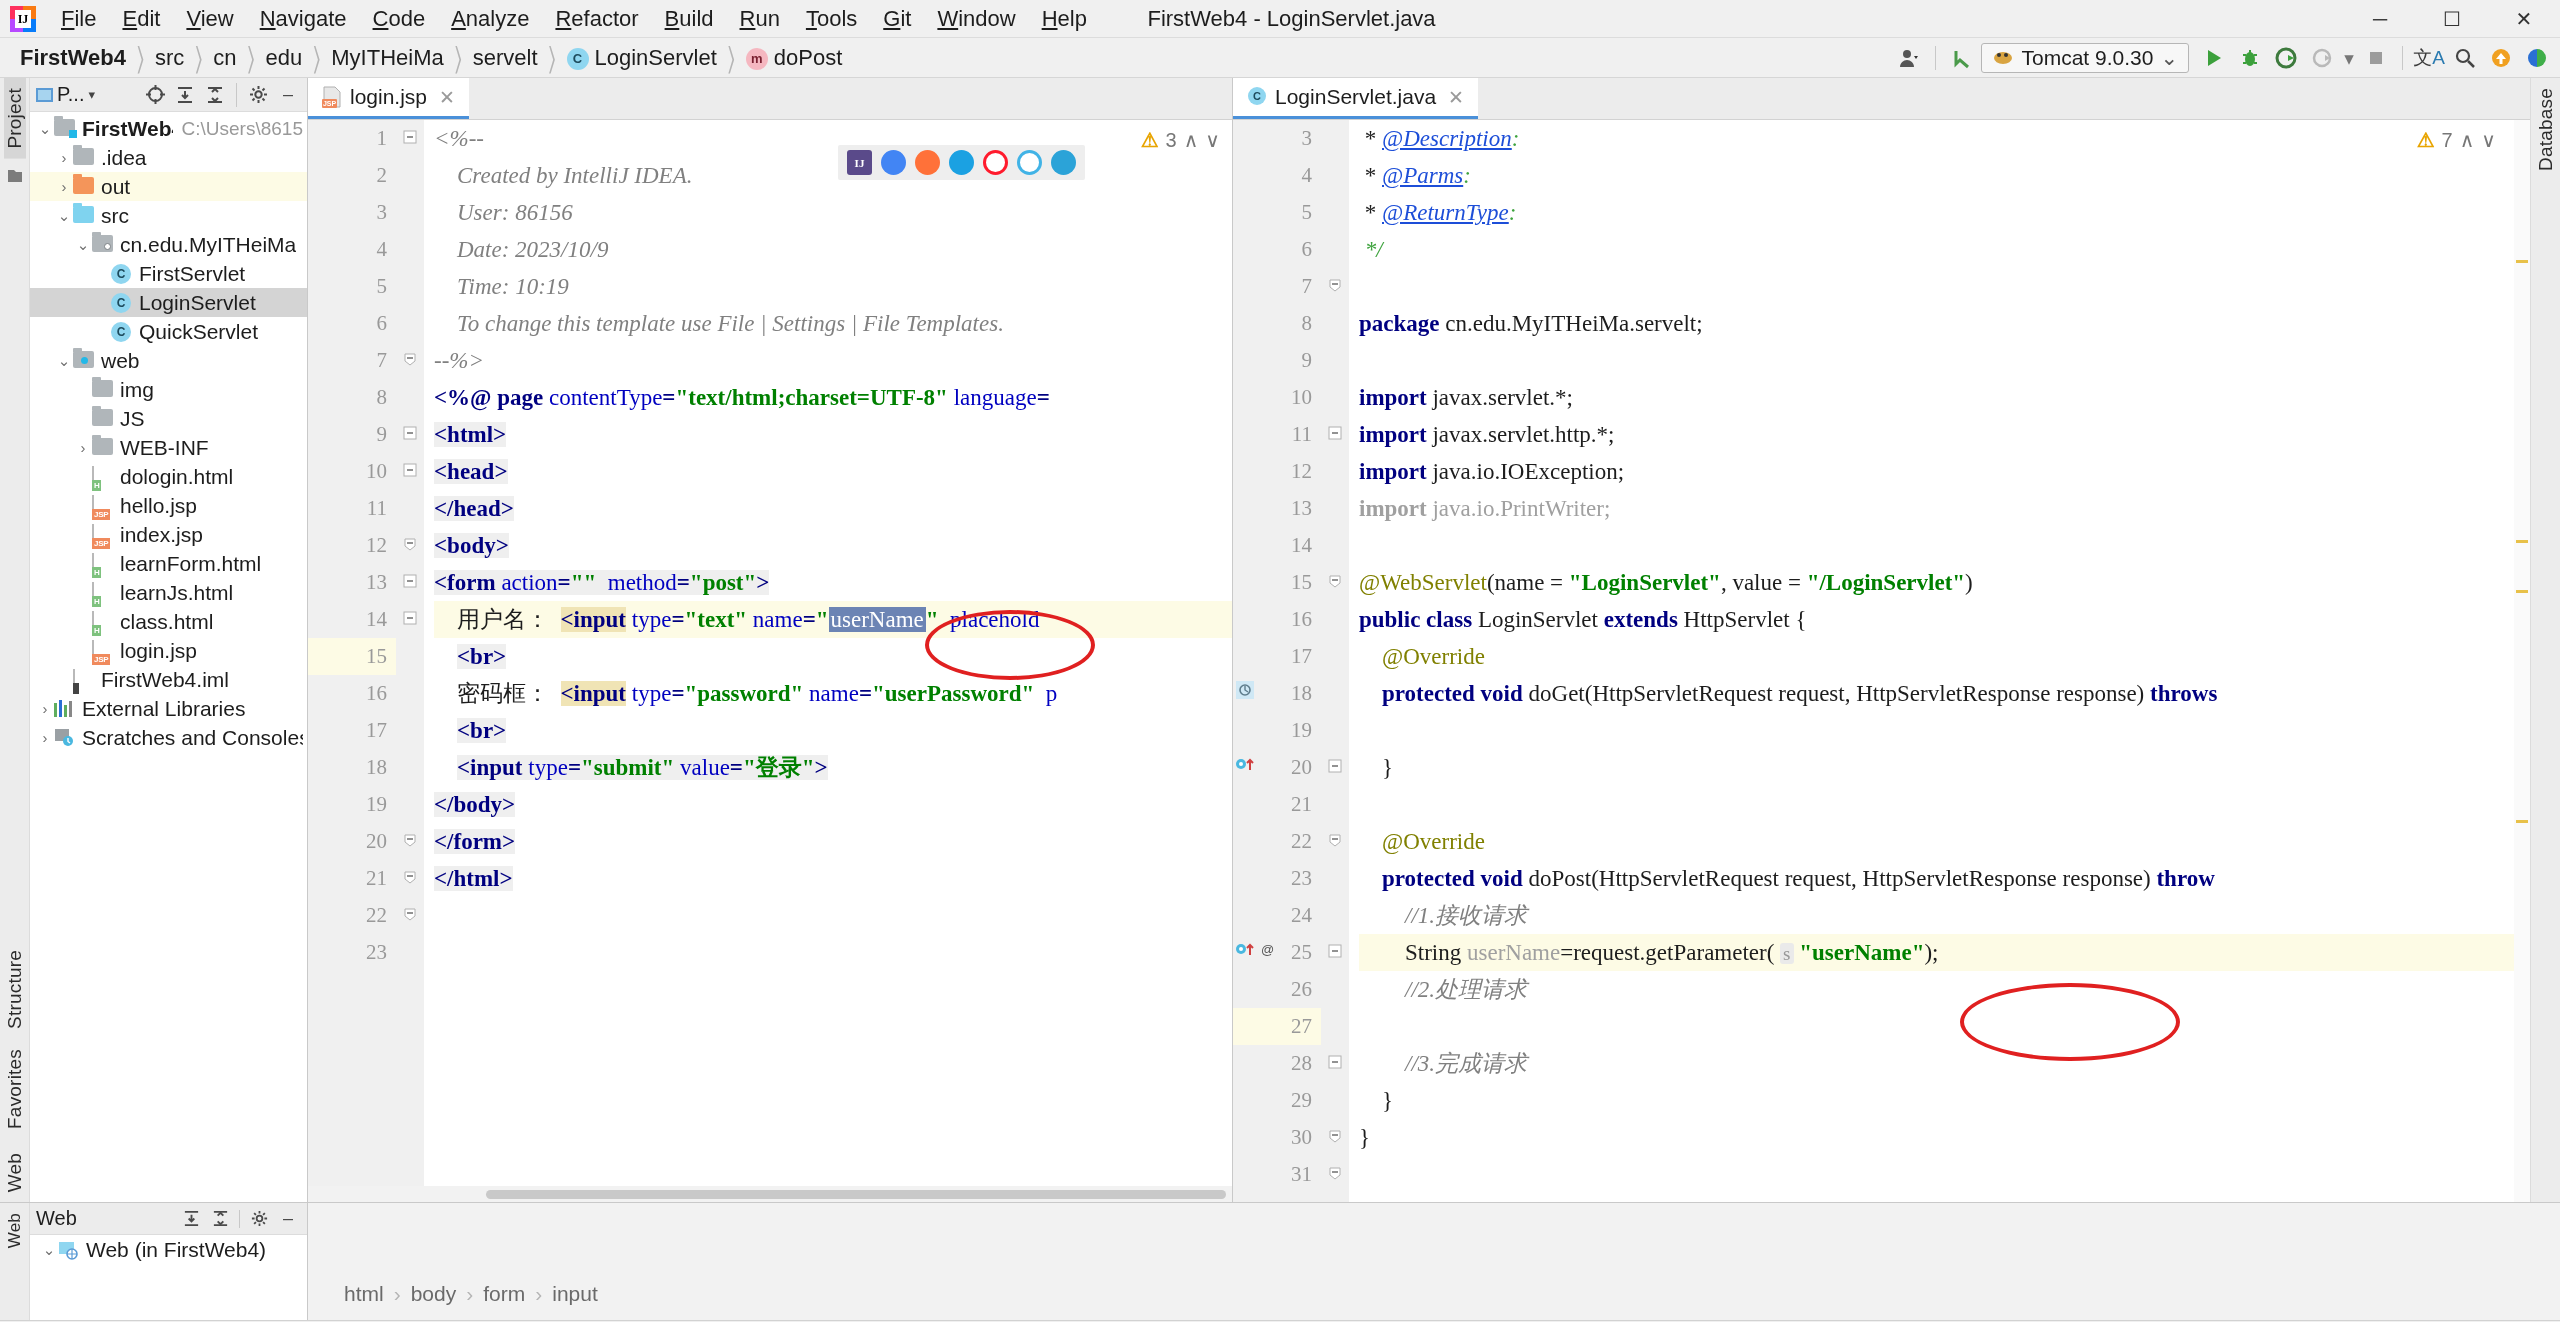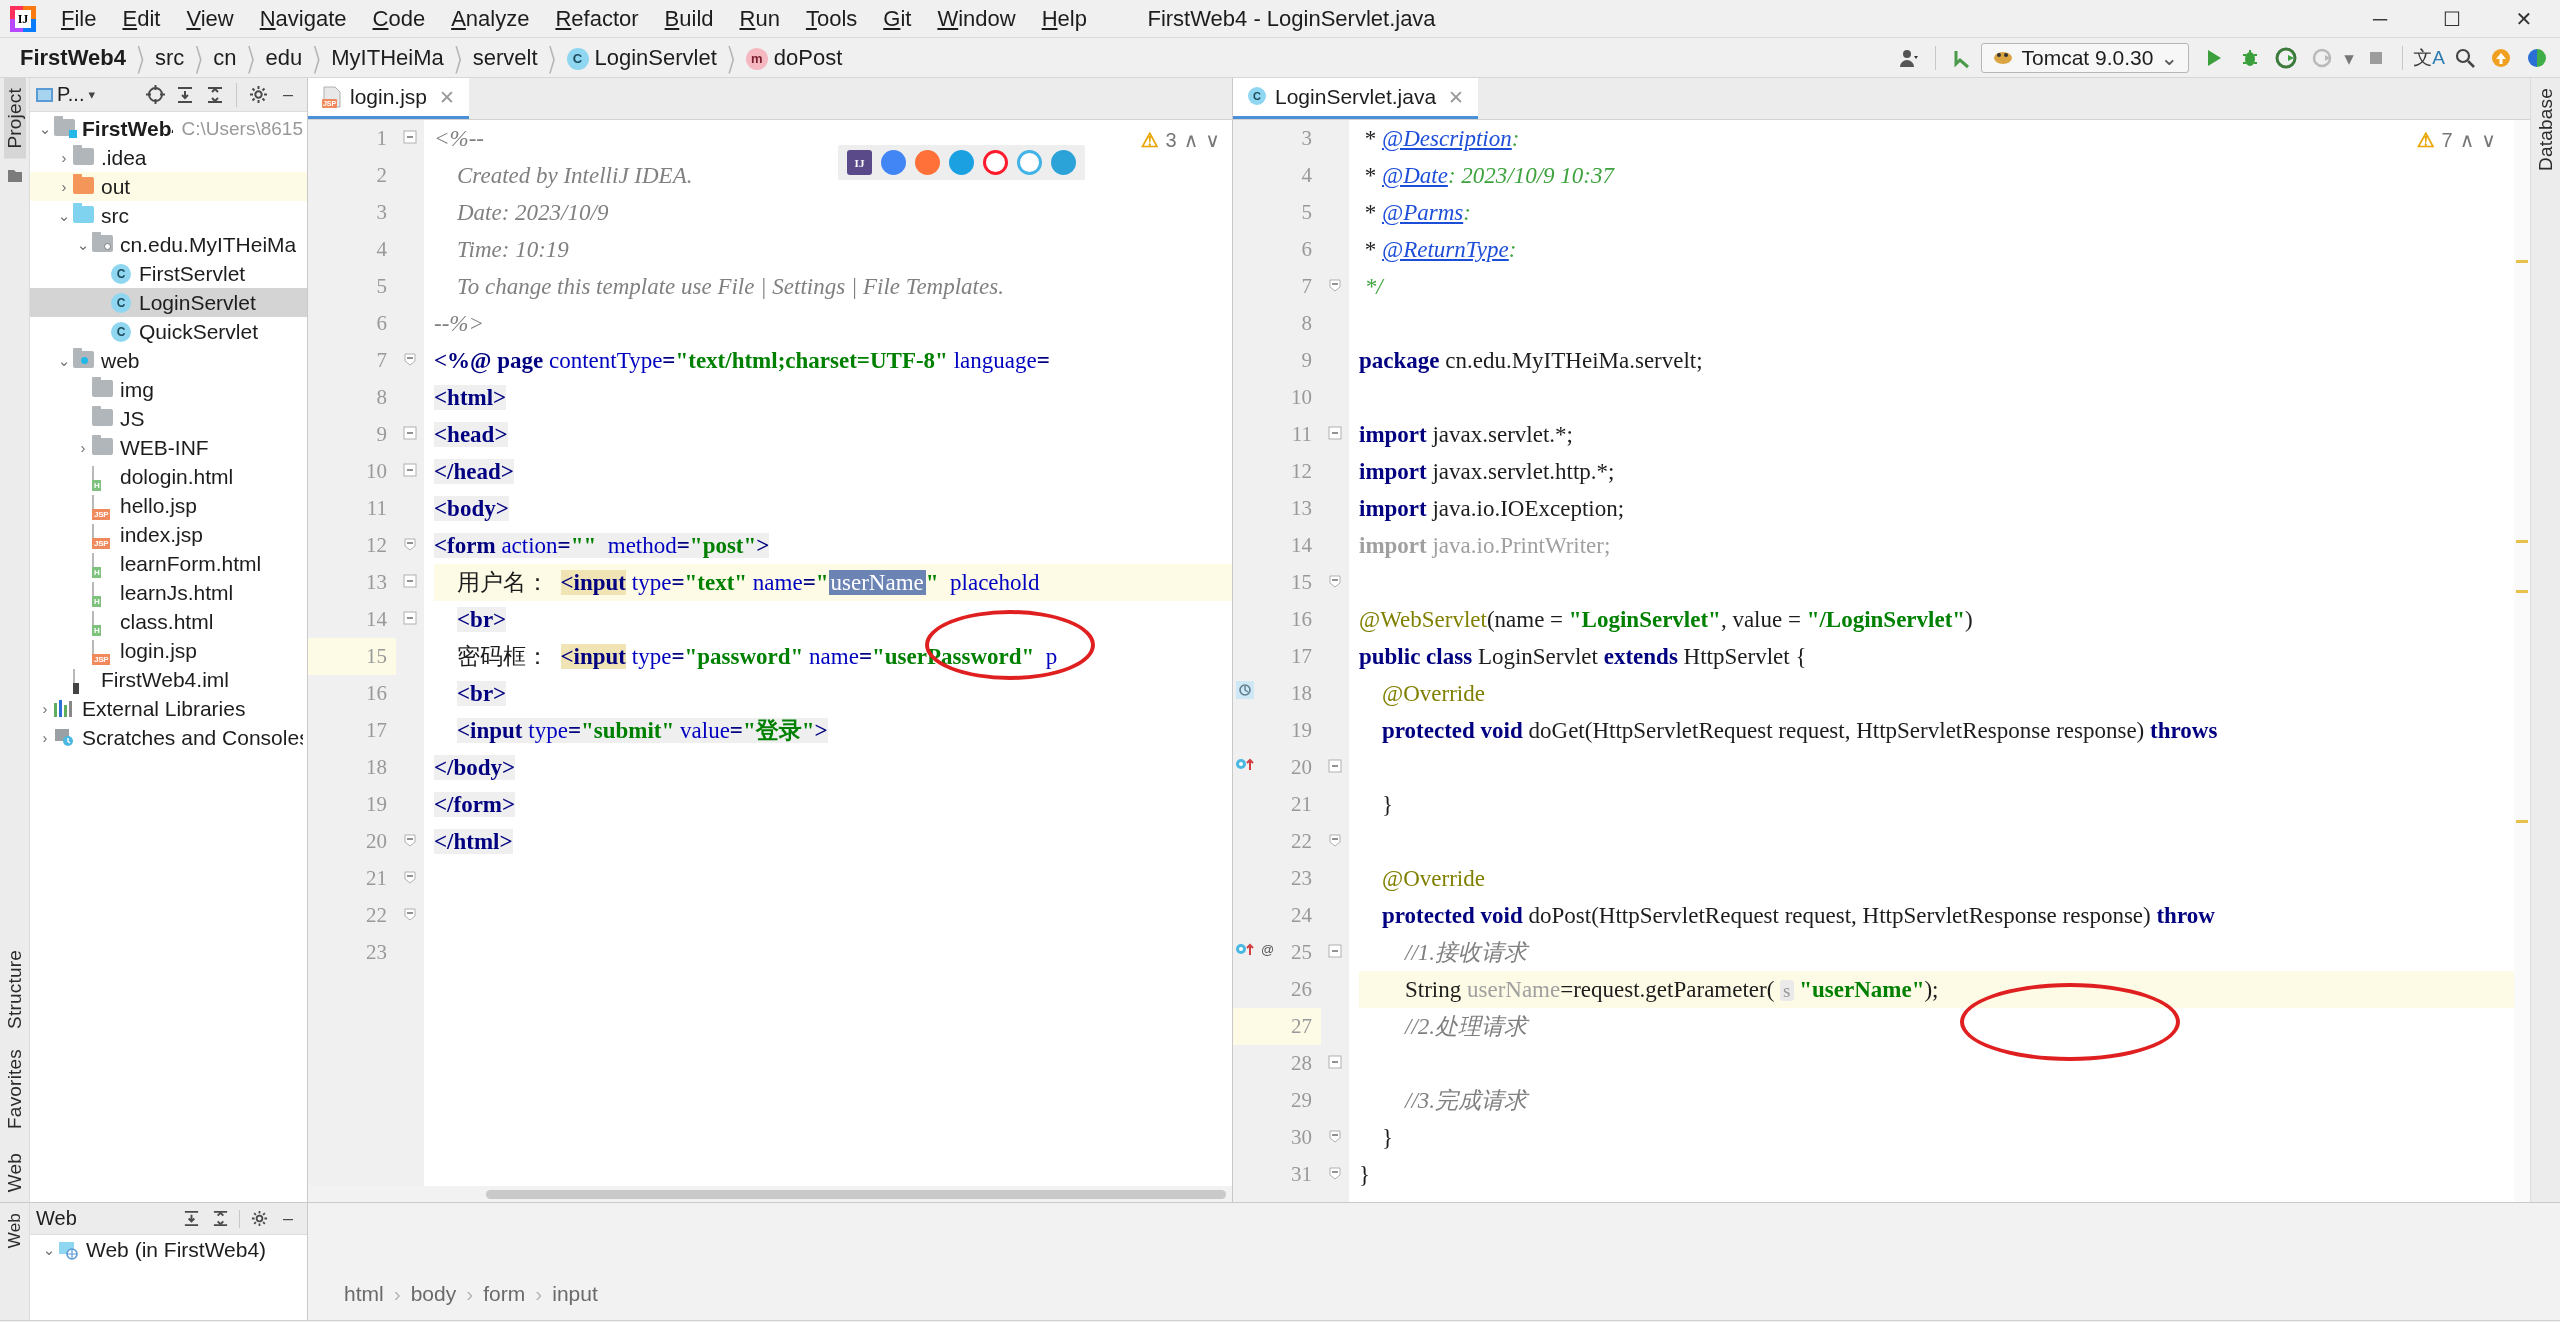--- a/index.html
+++ b/index.html
@@ -608,20 +608,21 @@
               </svg></div>
             <div style="height: 37px; line-height: 37px; text-align: center;"><svg width="16" height="16" viewBox="0 0 16 16">
                 <path d="M3 3 h10 v7 l-5 4 l-5 -4 Z" fill="#fff" stroke="#b0b0b0"></path>
                 <path d="M5 7 h6" stroke="#777" stroke-width="1.6"></path>
               </svg></div>
             <div style="height: 37px; line-height: 37px; text-align: center;"></div>
           </div>
         <div class="codelines">
             <div class="cl"><span class="cm">&lt;%--</span></div>
             <div class="cl"><span class="cm">    Created by IntelliJ IDEA.</span></div>
+            <div class="cl"><span class="cm">    User: 86156</span></div>
             <div class="cl"><span class="cm">    Date: 2023/10/9</span></div>
             <div class="cl"><span class="cm">    Time: 10:19</span></div>
             <div class="cl"><span class="cm">    To change this template use File | Settings | File Templates.</span></div>
             <div class="cl"><span class="cm">--%&gt;</span></div>
             <div class="cl"><span class="tg">&lt;%@ page</span> <span class="at">contentType</span><span class="tg">=</span><span class="s">"text/html;charset=UTF-8"</span> <span class="at">language</span><span class="tg">=</span></div>
             <div class="cl"><span class="tagbg"><span class="tg">&lt;html&gt;</span></span></div>
             <div class="cl"><span class="tagbg"><span class="tg">&lt;head&gt;</span></span></div>
             <div class="cl"><span class="tagbg"><span class="tg">&lt;/head&gt;</span></span></div>
             <div class="cl"><span class="tagbg"><span class="tg">&lt;body&gt;</span></span></div>
             <div class="cl"><span class="tagbg"><span class="tg">&lt;form</span> <span class="at">action</span><span class="tg">=</span><span class="s">""</span>  <span class="at">method</span><span class="tg">=</span><span class="s">"post"</span><span class="tg">&gt;</span></span></div>
@@ -769,21 +770,20 @@
                 <path d="M5 7 h6" stroke="#777" stroke-width="1.6"></path>
               </svg></div>
             <div style="height: 37px; line-height: 37px; text-align: center;"><svg width="16" height="16" viewBox="0 0 16 16">
                 <path d="M3 3 h10 v7 l-5 4 l-5 -4 Z" fill="#fff" stroke="#b0b0b0"></path>
                 <path d="M5 7 h6" stroke="#777" stroke-width="1.6"></path>
               </svg></div>
             <div style="height: 37px; line-height: 37px; text-align: center;"></div>
           </div>
         <div class="codelines">
             <div class="cl"> * <span class="jdt">@Description</span><span class="jd">:</span></div>
-            <div class="cl"> * <span class="jdt">@Date</span><span class="jd">: 2023/10/9 10:37</span></div>
             <div class="cl"> * <span class="jdt">@Parms</span><span class="jd">:</span></div>
             <div class="cl"> * <span class="jdt">@ReturnType</span><span class="jd">:</span></div>
             <div class="cl"> <span class="jd">*/</span></div>
             <div class="cl">&nbsp;</div>
             <div class="cl"><span class="k">package</span> cn.edu.MyITHeiMa.servelt;</div>
             <div class="cl">&nbsp;</div>
             <div class="cl"><span class="k">import</span> javax.servlet.*;</div>
             <div class="cl"><span class="k">import</span> javax.servlet.http.*;</div>
             <div class="cl"><span class="k">import</span> java.io.IOException;</div>
             <div class="cl"><span class="gy"><span class="k" style="color:#a0a0a0">import</span> java.io.PrintWriter;</span></div>

